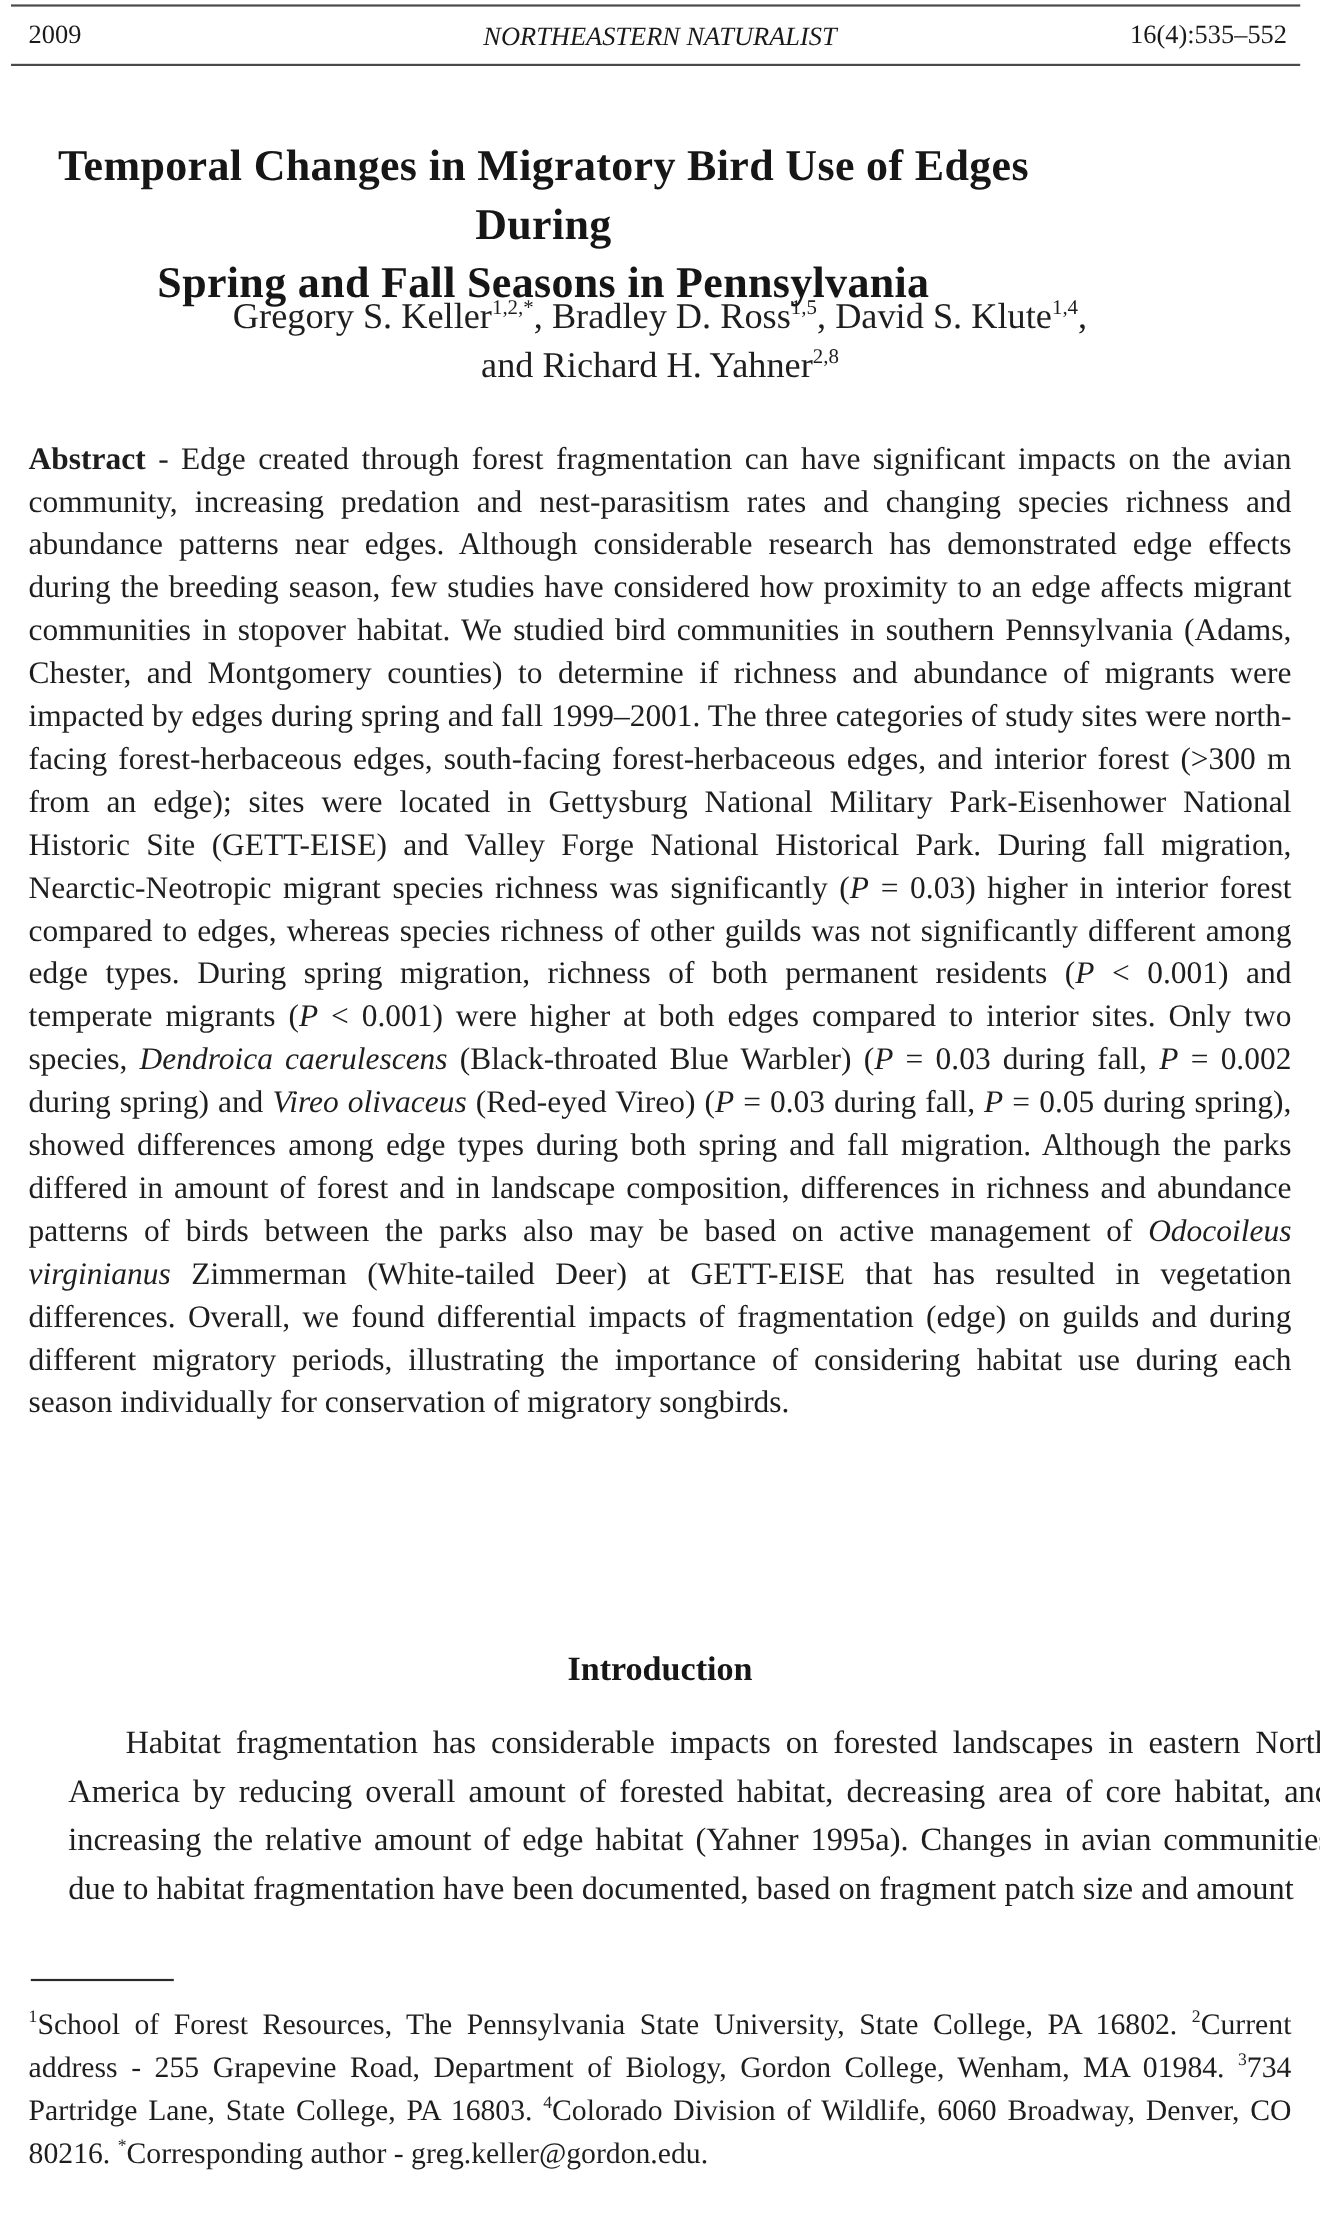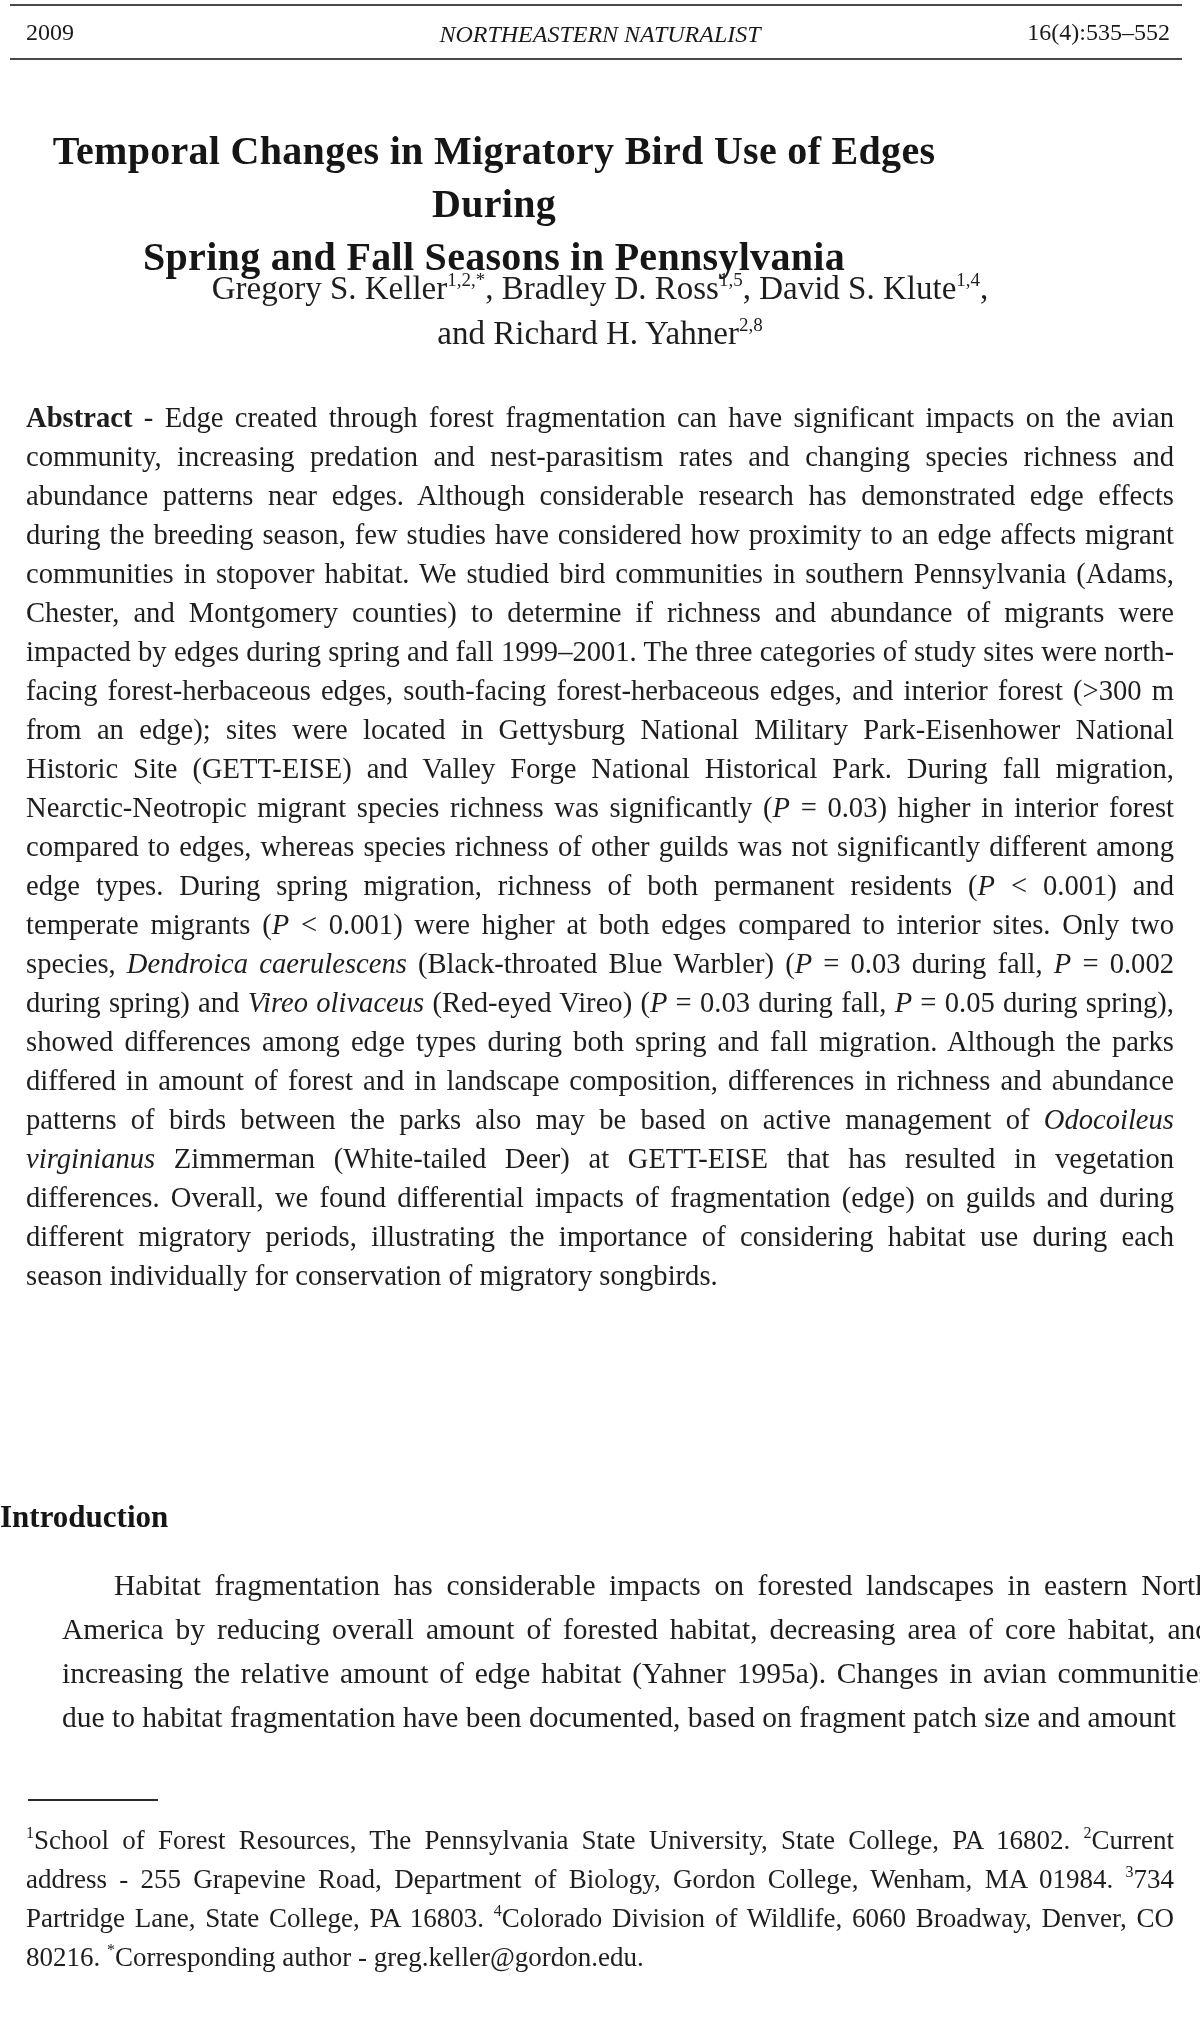--- a/index.html
+++ b/index.html
@@ -72,20 +72,21 @@
     }
     #abstract { top: 398px; }
     .abstract-label { font-weight: bold; }
     .body-text i { font-style: italic; }
 
     .section-heading {
       position: absolute;
       top: 1496px;
       left: 0;
       width: 1200px;
+      text-align: center;
       font-weight: bold;
       font-size: 31px;
       line-height: 42px;
       color: #161616;
     }
     #intro { top: 1563px; font-size: 29.5px; line-height: 44px; margin-left: 36px; }
     #intro .indent { display: inline-block; width: 52px; }
 
     .footnote-rule {
       position: absolute;

